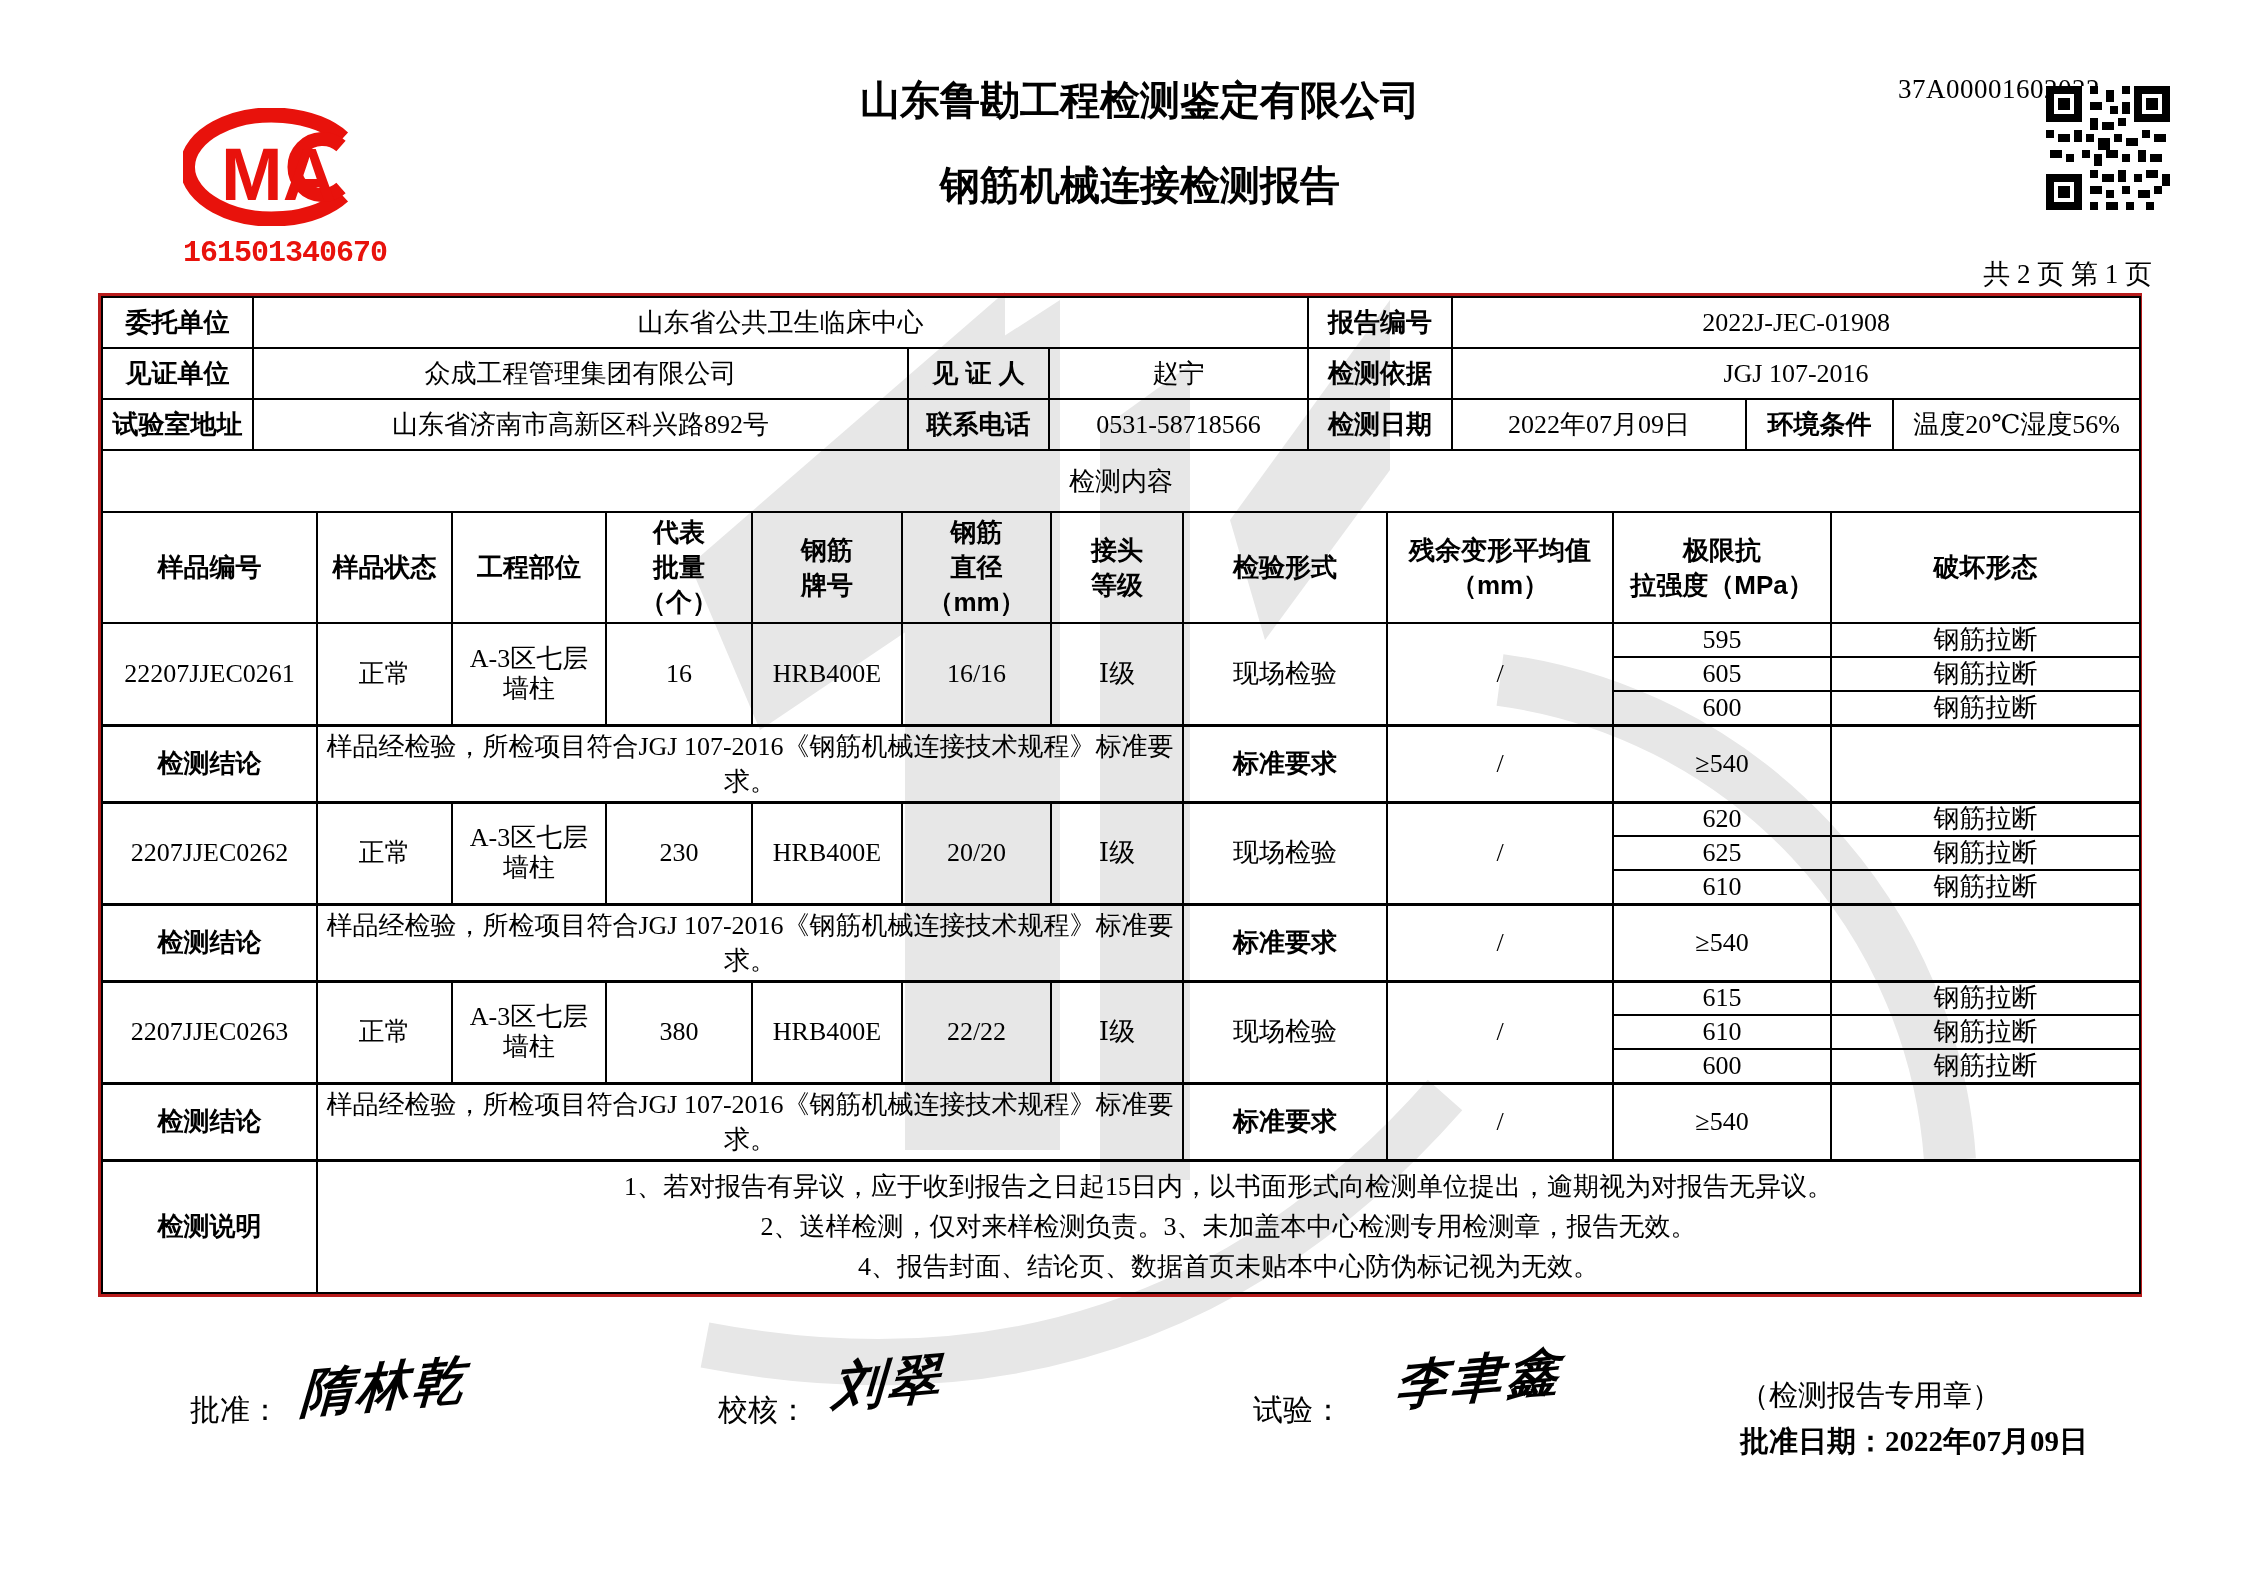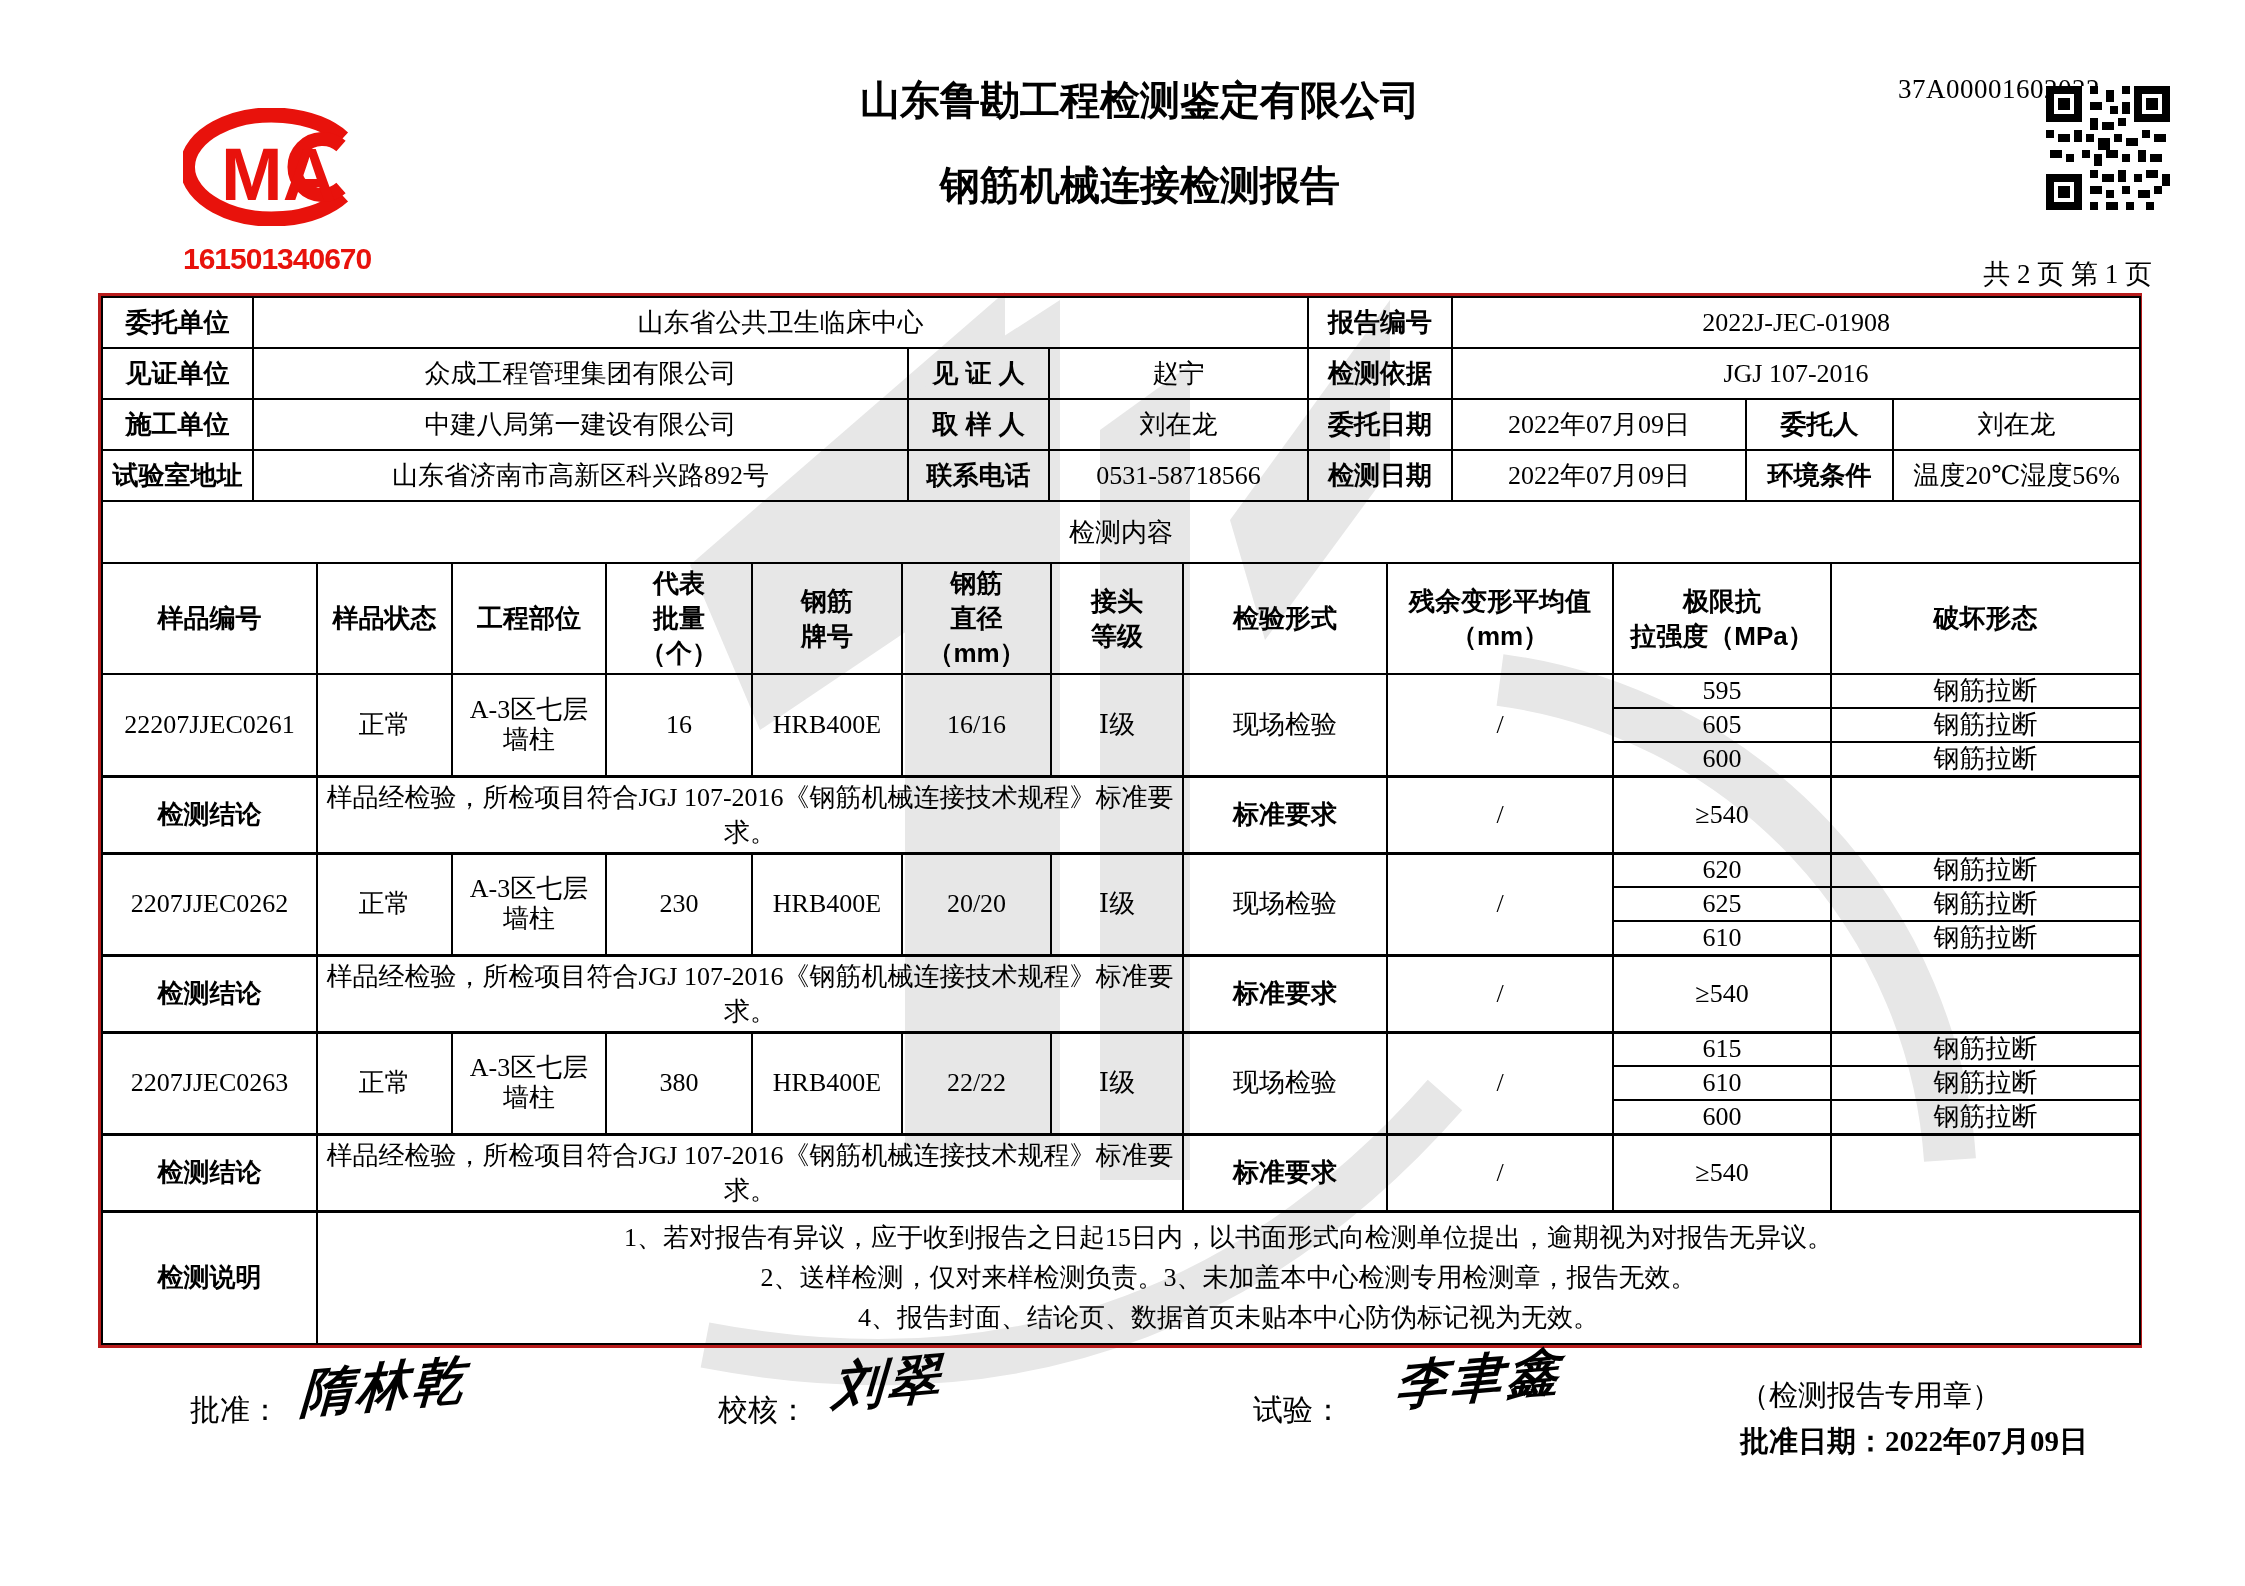--- a/index.html
+++ b/index.html
@@ -1,20 +1,20 @@
 <!DOCTYPE html>
 <html><head>
 <meta charset="utf-8">
 <style>
   html,body{margin:0;padding:0;background:#888;}
   .page{position:relative;width:2245px;height:1586px;background:#ffffff;overflow:hidden;
         font-family:"Liberation Serif","DejaVu Serif",serif;color:#000;}
   
   .cma-wrap{position:absolute;left:183px;top:108px;width:176px;}
-  .cma-number{margin-top:12px;text-align:right;font-family:Liberation Sans, sans-serif;
+  .cma-number{margin-top:6px;text-align:right;font-family:Liberation Mono, monospace;
               font-weight:bold;font-size:30px;color:#e8120c;letter-spacing:-1px;}
   .title-block{position:absolute;left:640px;top:76px;width:1000px;text-align:center;
                font-family:"Liberation Sans","DejaVu Sans",sans-serif;font-weight:bold;}
   .title-line1{font-size:40px;line-height:48px;}
   .title-line2{font-size:40px;line-height:50px;margin-top:36px;}
   .serial{position:absolute;left:1898px;top:74px;font-size:27px;letter-spacing:0.5px;}
   .qr{position:absolute;left:2046px;top:86px;width:124px;height:124px;}
   .page-count{position:absolute;right:93px;top:256px;font-size:27px;}
   
   .watermark{position:absolute;left:0;top:0;width:2245px;height:1586px;z-index:0;pointer-events:none;}
@@ -151,30 +151,20 @@
       </tr>
       <tr class="h51">
         <td class="lab">见证单位</td>
         <td class="val-left">众成工程管理集团有限公司</td>
         <td class="lab">见 证 人</td>
         <td class="val-left">赵宁</td>
         <td class="lab">检测依据</td>
         <td class="val-left" colspan="3">JGJ 107-2016</td>
       </tr>
       <tr class="h51">
-        <td class="lab">施工单位</td>
-        <td class="val-left">中建八局第一建设有限公司</td>
-        <td class="lab">取 样 人</td>
-        <td class="val-left">刘在龙</td>
-        <td class="lab">委托日期</td>
-        <td class="val-left">2022年07月09日</td>
-        <td class="lab">委托人</td>
-        <td class="val-left">刘在龙</td>
-      </tr>
-      <tr class="h51">
         <td class="lab">试验室地址</td>
         <td class="val-left">山东省济南市高新区科兴路892号</td>
         <td class="lab">联系电话</td>
         <td class="val-left">0531-58718566</td>
         <td class="lab">检测日期</td>
         <td class="val-left">2022年07月09日</td>
         <td class="lab">环境条件</td>
         <td class="val-left">温度20℃湿度56%</td>
       </tr>
     </tbody>

